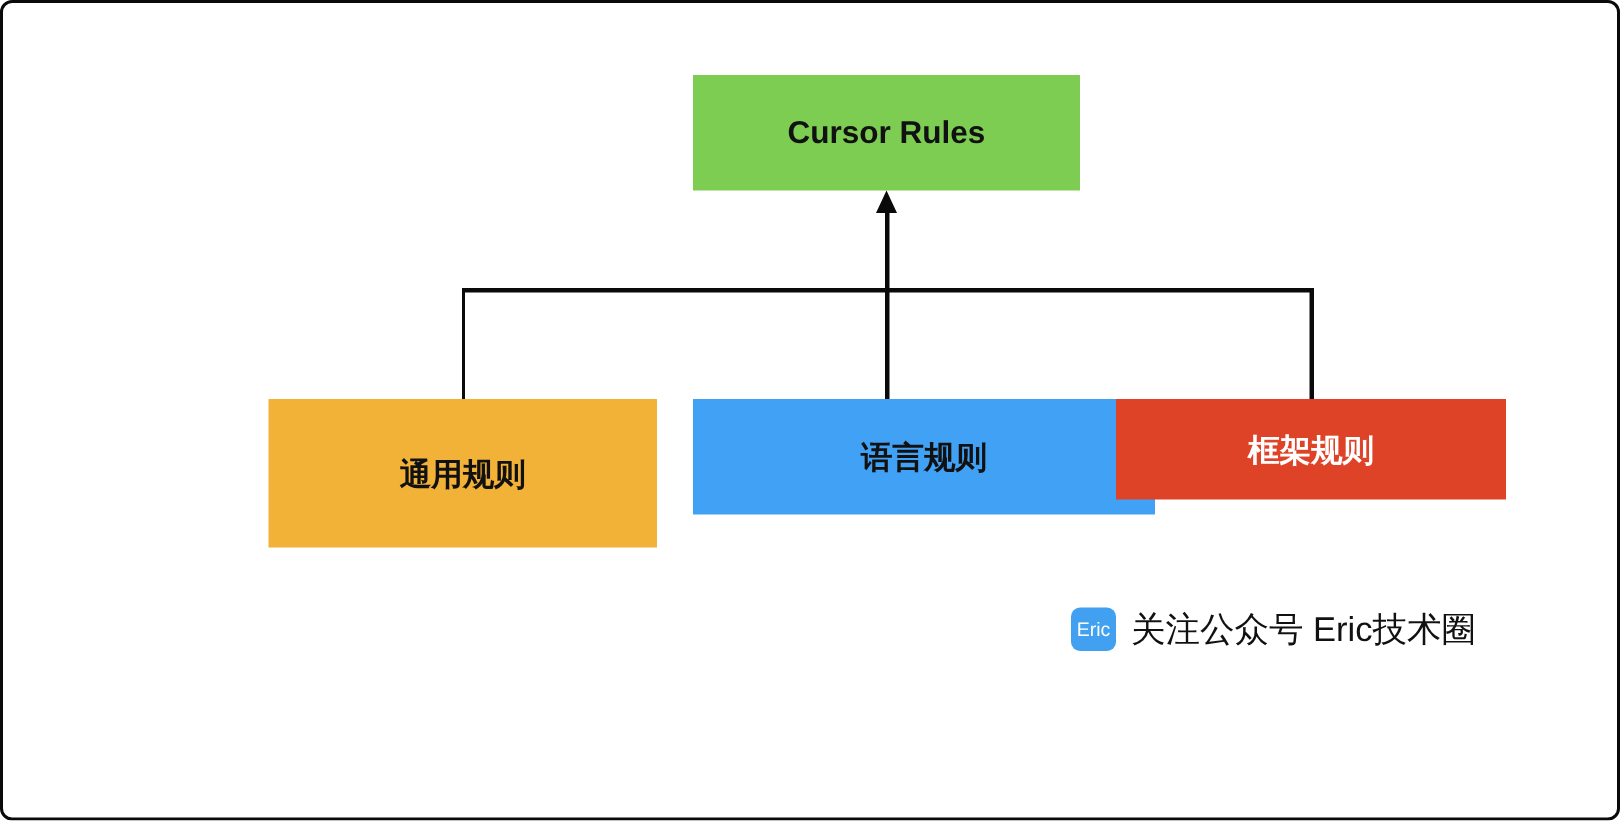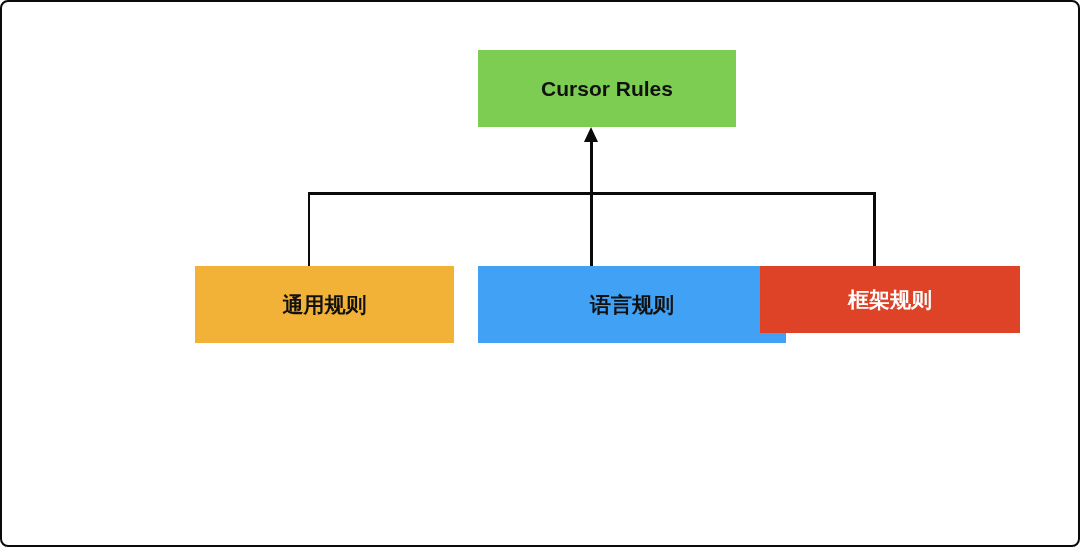--- a/index.html
+++ b/index.html
@@ -20,30 +20,29 @@
   }
   .node {
     position: absolute;
     display: flex;
     align-items: center;
     justify-content: center;
     font-weight: 700;
     font-size: 21px;
     color: #111111;
     text-align: center;
-    margin-left: 16px;
   }
   .node-root {
     left: 460px; top: 48px;
     width: 258px; height: 77px;
     background: #7CCD51;
   }
   .node-general {
     left: 177px; top: 264px;
-    width: 259px; height: 77px;
+    width: 259px; height: 99px;
     background: #F2B137;
   }
   .node-language {
     left: 460px; top: 264px;
     width: 308px; height: 77px;
     background: #41A1F5;
   }
   .node-framework {
     left: 742px; top: 264px;
     width: 260px; height: 67px;
@@ -127,14 +126,18 @@
   <div class="node node-general">
     <span>通用规则</span>
   </div>
   <div class="node node-language">
     <span>语言规则</span>
   </div>
   <div class="node node-framework">
     <span>框架规则</span>
   </div>
 
+  <div class="watermark">
+    <span class="wm-badge">Eric</span>
+    <span class="wm-text">关注公众号 Eric技术圈</span>
+  </div>
 
 </div>
 
 </body></html>

